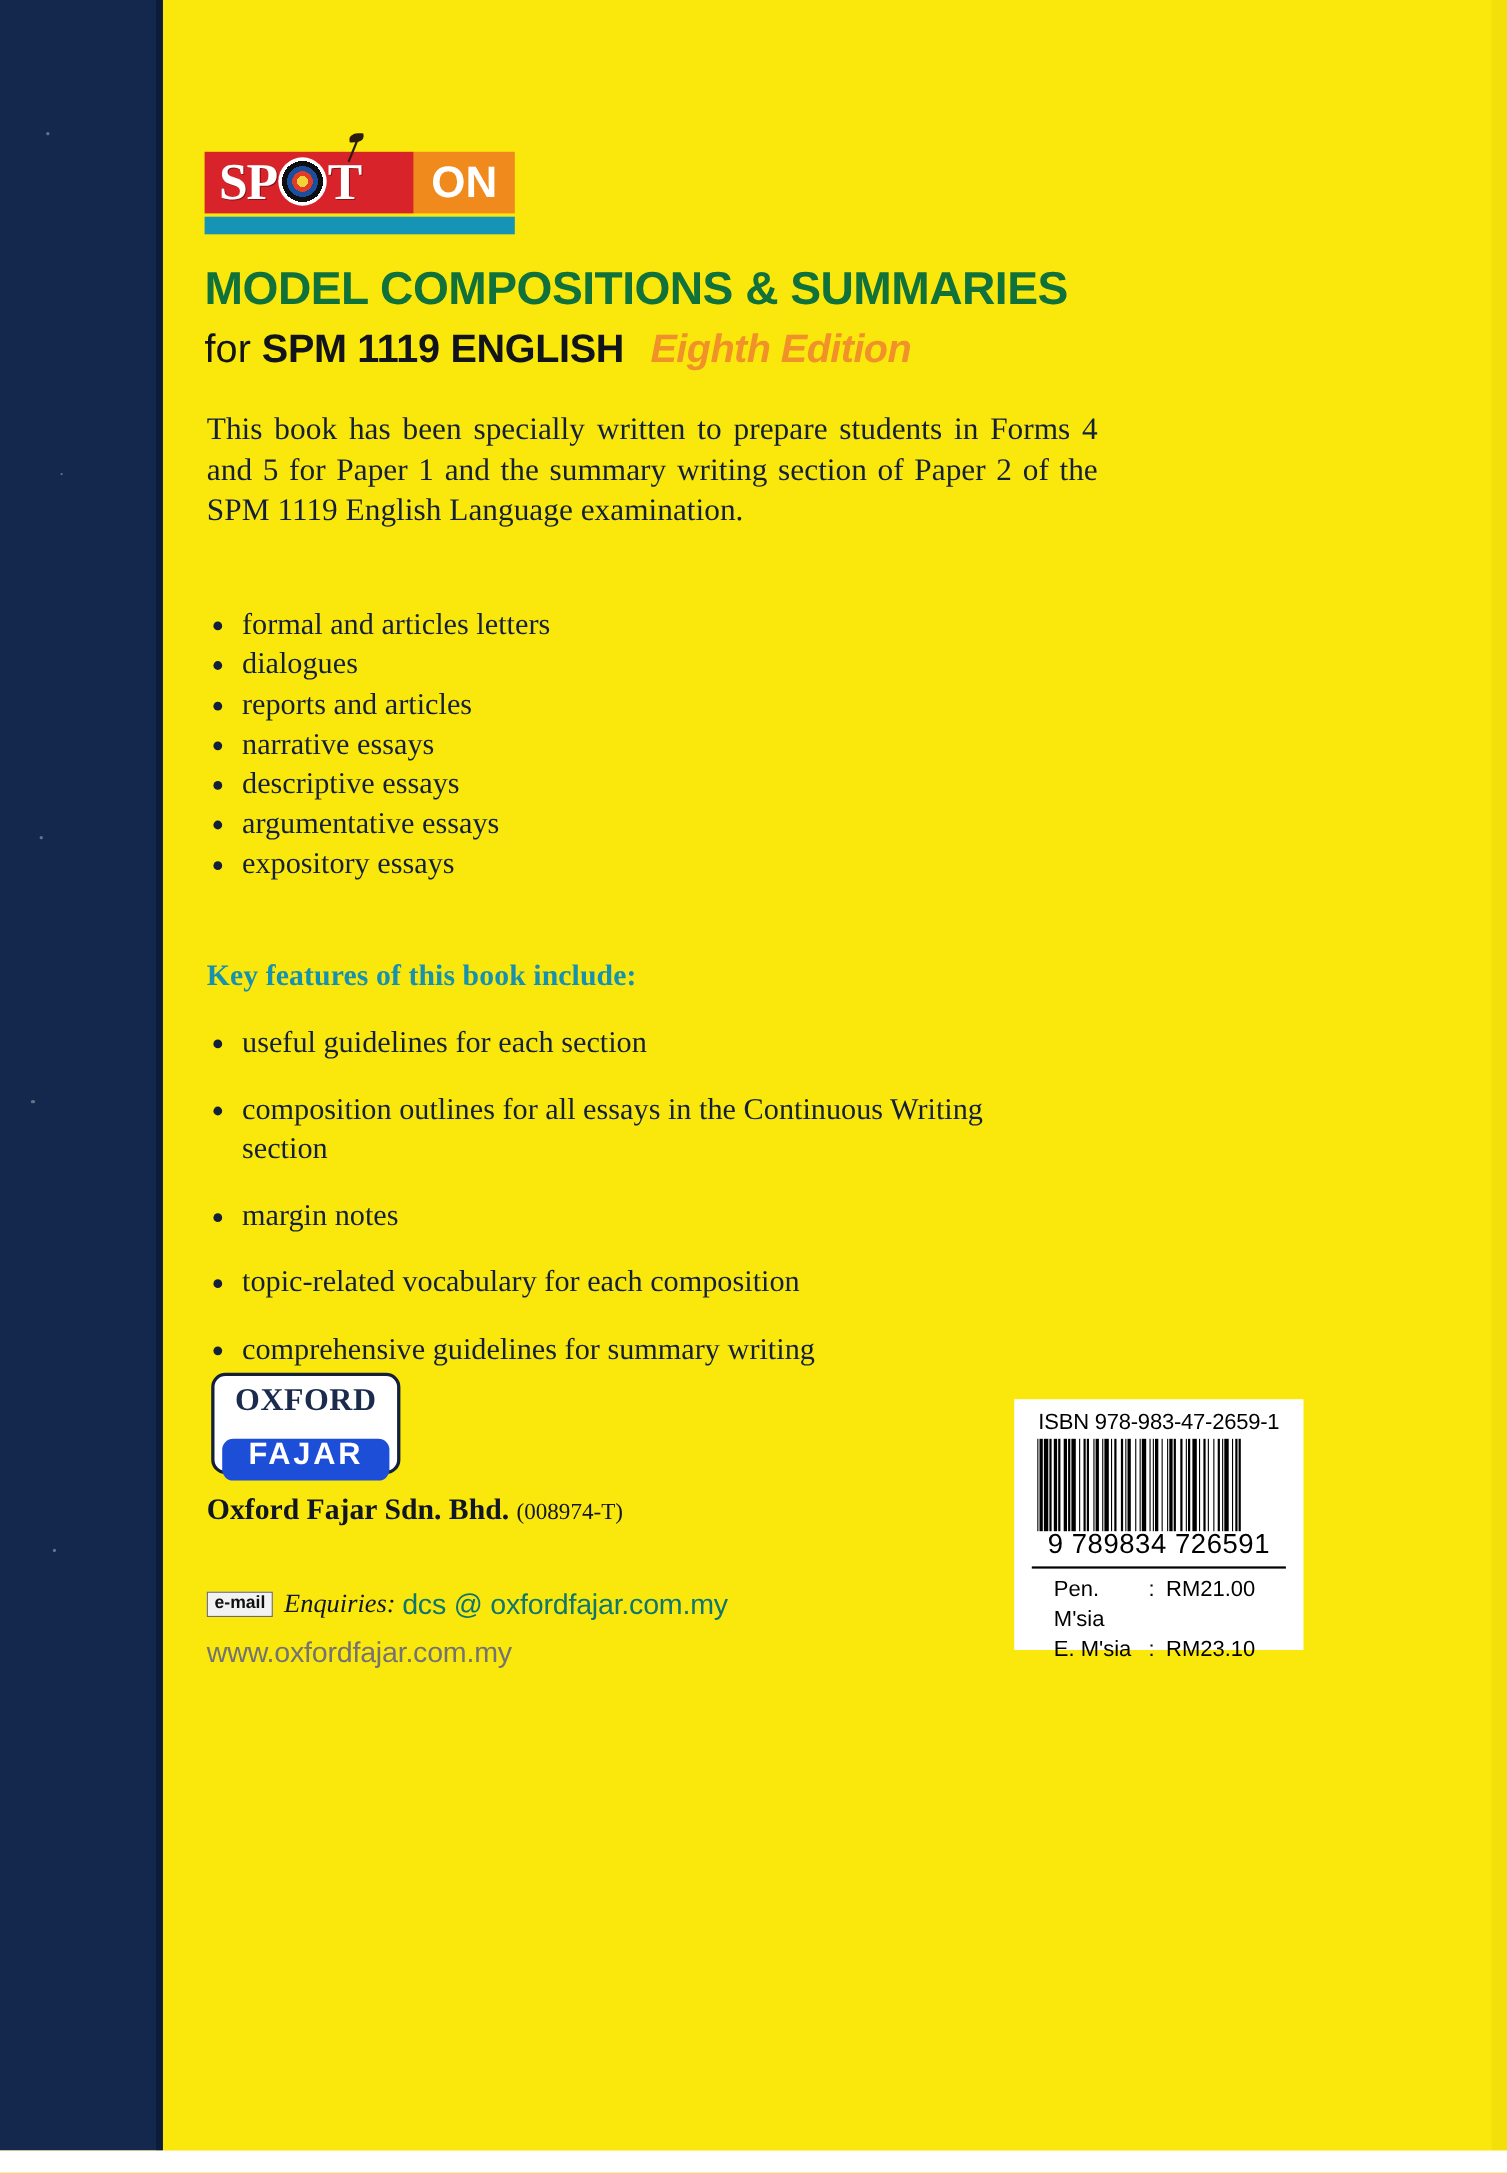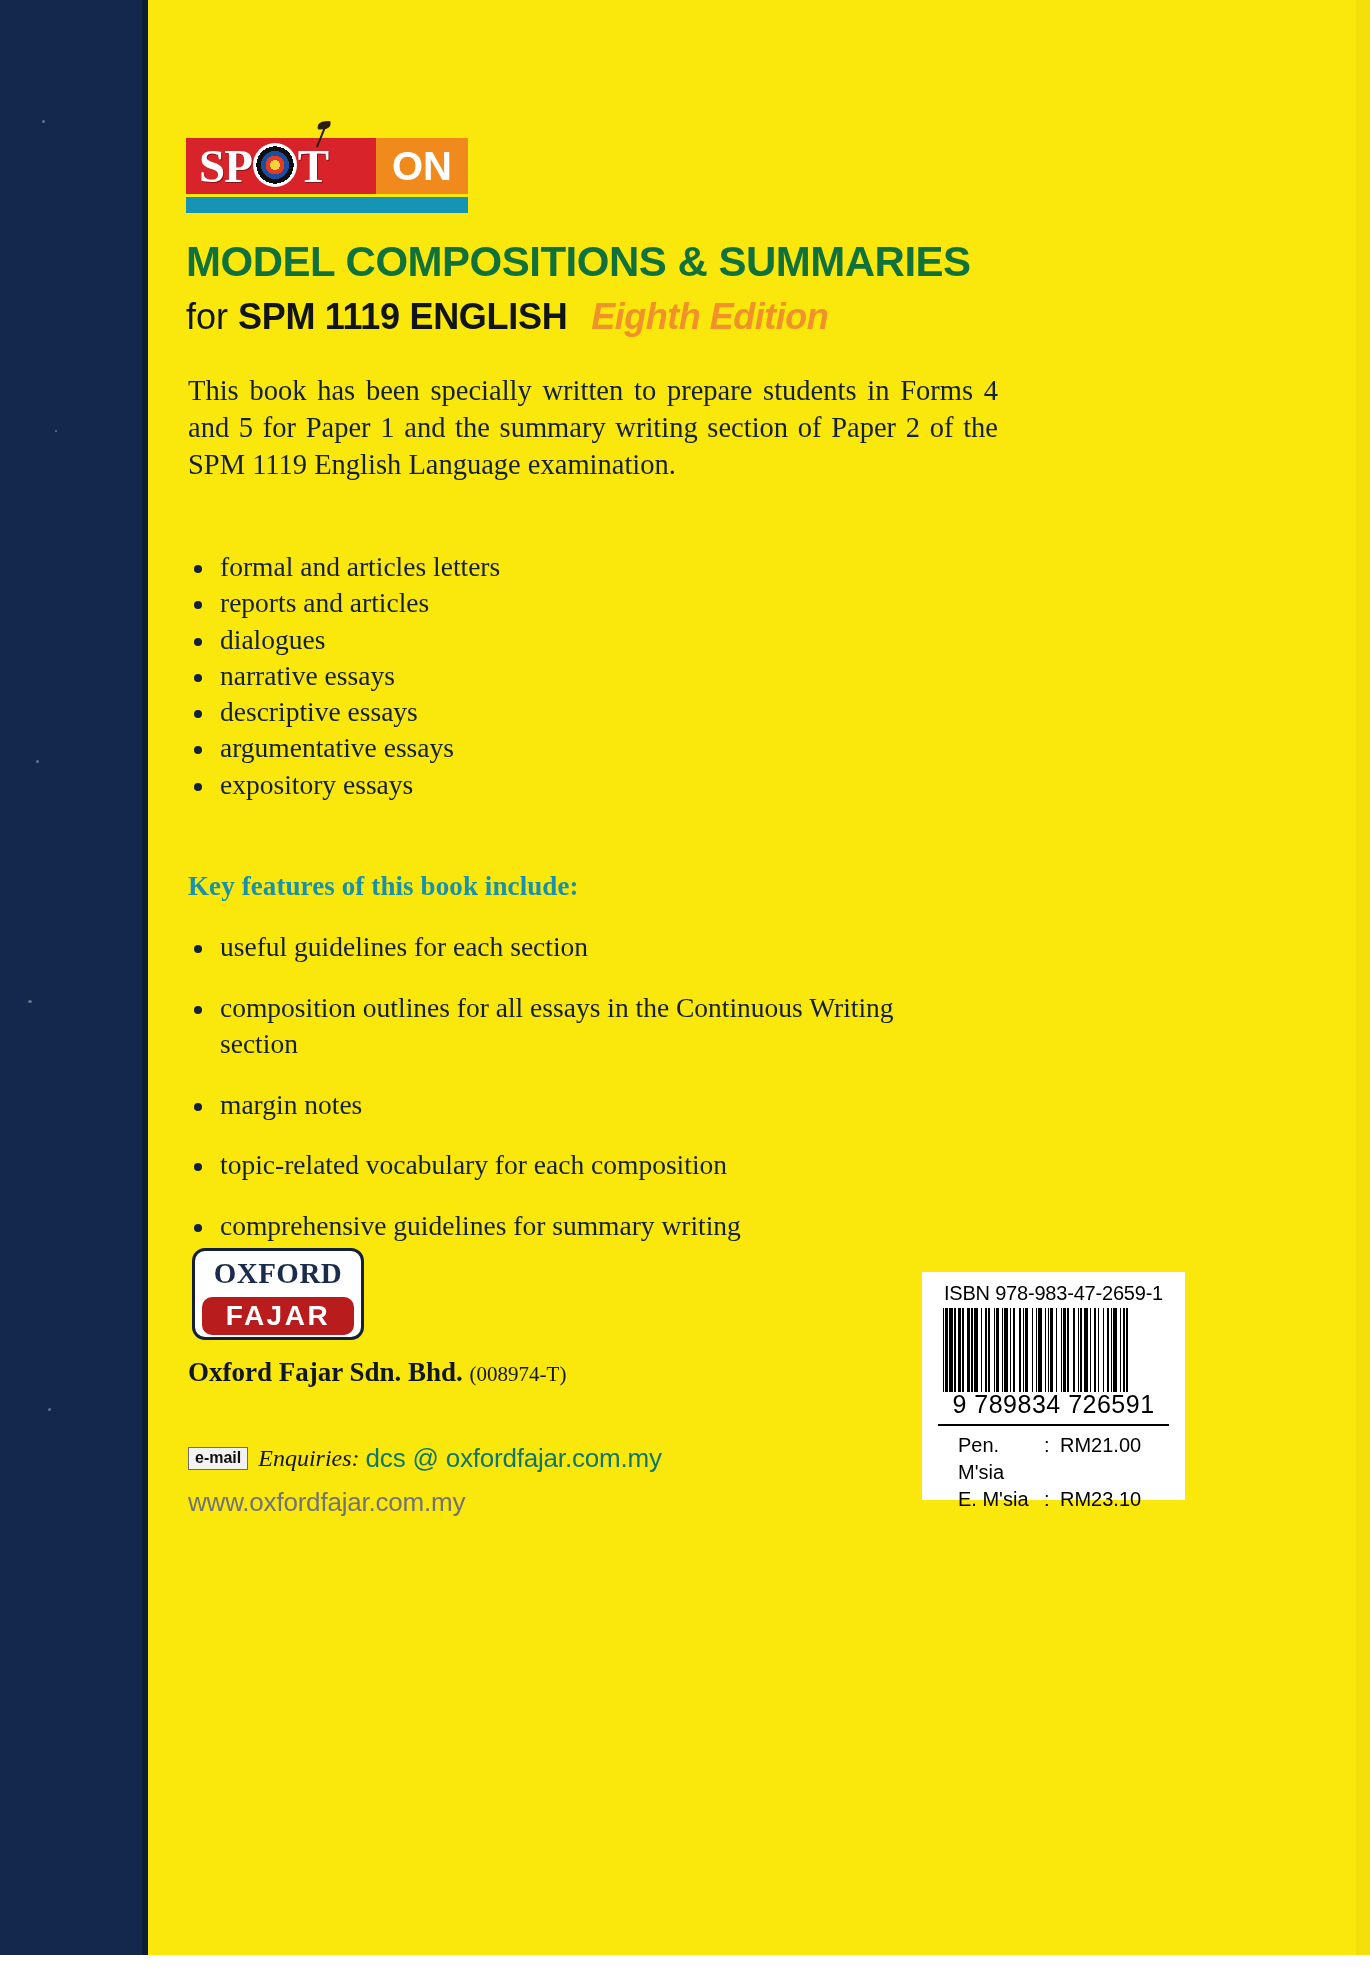--- a/index.html
+++ b/index.html
@@ -267,26 +267,25 @@
   #oxford-word {
     font-family: "Liberation Serif", serif;
     font-weight: bold;
     font-size: 29px;
     color: #1A2B4E;
     text-align: center;
     letter-spacing: 0.5px;
     line-height: 34px;
   }
   #fajar-pill {
-    margin-top: 7px;
+    margin-top: 18px;
     height: 38px;
-    background: #b91c1c;
+    background: #1d4ed8;
     border-radius: 10px;
     display: flex;
-    align-items: center;
     justify-content: center;
   }
   #fajar-word {
     font-family: "Liberation Sans", sans-serif;
     font-weight: bold;
     font-size: 28px;
     color: #ffffff;
     letter-spacing: 2.5px;
     line-height: 1;
   }
@@ -454,22 +453,22 @@
     <div id="subtitle-row">
       <span class="sub-for">for</span>
       <span class="sub-spm">SPM 1119 ENGLISH</span>
       <span class="sub-edition">Eighth Edition</span>
     </div>
 
     <div id="intro-paragraph">This book has been specially written to prepare students in Forms 4 and 5 for Paper 1 and the summary writing section of Paper 2 of the SPM 1119 English Language examination.</div>
 
     <ul class="bullet-list" id="list-1">
       <li>formal and articles letters</li>
+      <li>dialogues</li>
       <li>reports and articles</li>
-      <li>dialogues</li>
       <li>narrative essays</li>
       <li>descriptive essays</li>
       <li>argumentative essays</li>
       <li>expository essays</li>
     </ul>
 
     <div class="section-head" id="head-2">Key features of this book include:</div>
     <ul class="bullet-list" id="list-2">
       <li>useful guidelines for each section</li>
       <li class="wrap2" style="width:690px;">composition outlines for all essays in the Continuous Writing section</li>

